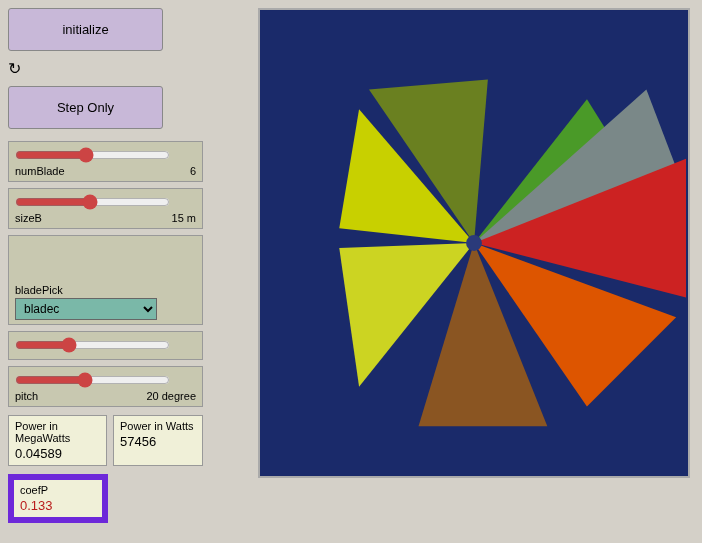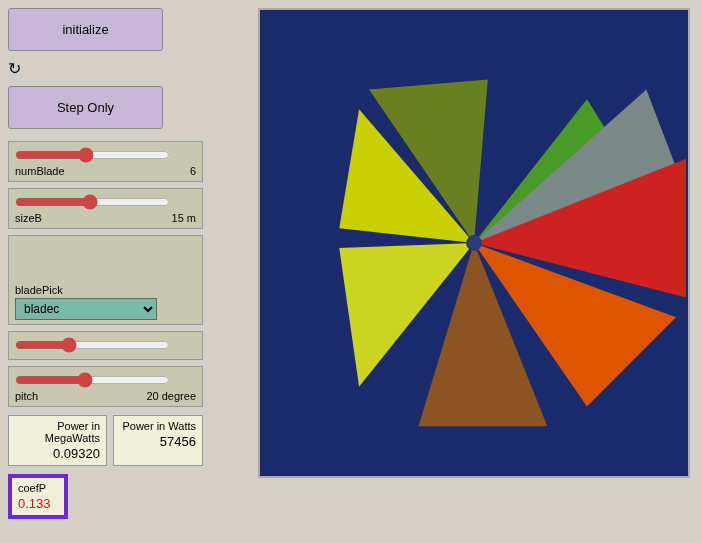--- a/index.html
+++ b/index.html
@@ -97,44 +97,43 @@
       background: #7ab8a8;
       border: 1px solid #666;
       font-size: 12px;
       padding: 2px 4px;
     }
 
     .power-row {
       display: flex;
       gap: 6px;
       margin-top: 8px;
-      text-align: right;
     }
     .power-box {
       border: 1px solid #999;
       background: #f0f0d8;
       padding: 4px 6px;
       min-width: 90px;
     }
     .power-box-title {
       font-size: 11px;
       color: #000;
       margin-bottom: 2px;
     }
     .power-box-value {
       font-size: 13px;
       color: #000;
     }
 
     .coef-box {
-      border: 4px solid #6d28d9;
+      border: 6px solid #6d28d9;
       background: #f0f0d8;
       padding: 4px 6px;
       margin-top: 8px;
-      width: 60px;
+      width: 100px;
     }
     .coef-box-title {
       font-size: 11px;
       color: #000;
       margin-bottom: 2px;
     }
     .coef-box-value {
       font-size: 13px;
       color: #b91c1c;
     }
@@ -207,21 +206,21 @@
         <span class="slider-label">pitch</span>
         <span class="slider-value">20 degree</span>
       </div>
     </div>
 
   </div>
 
   <div class="power-row">
     <div class="power-box">
       <div class="power-box-title">Power in MegaWatts</div>
-      <div class="power-box-value">0.09320</div>
+      <div class="power-box-value">0.04589</div>
     </div>
     <div class="power-box">
       <div class="power-box-title">Power in Watts</div>
       <div class="power-box-value">57456</div>
     </div>
   </div>
 
   <div class="coef-box">
     <div class="coef-box-title">coefP</div>
     <div class="coef-box-value">0.133</div>

